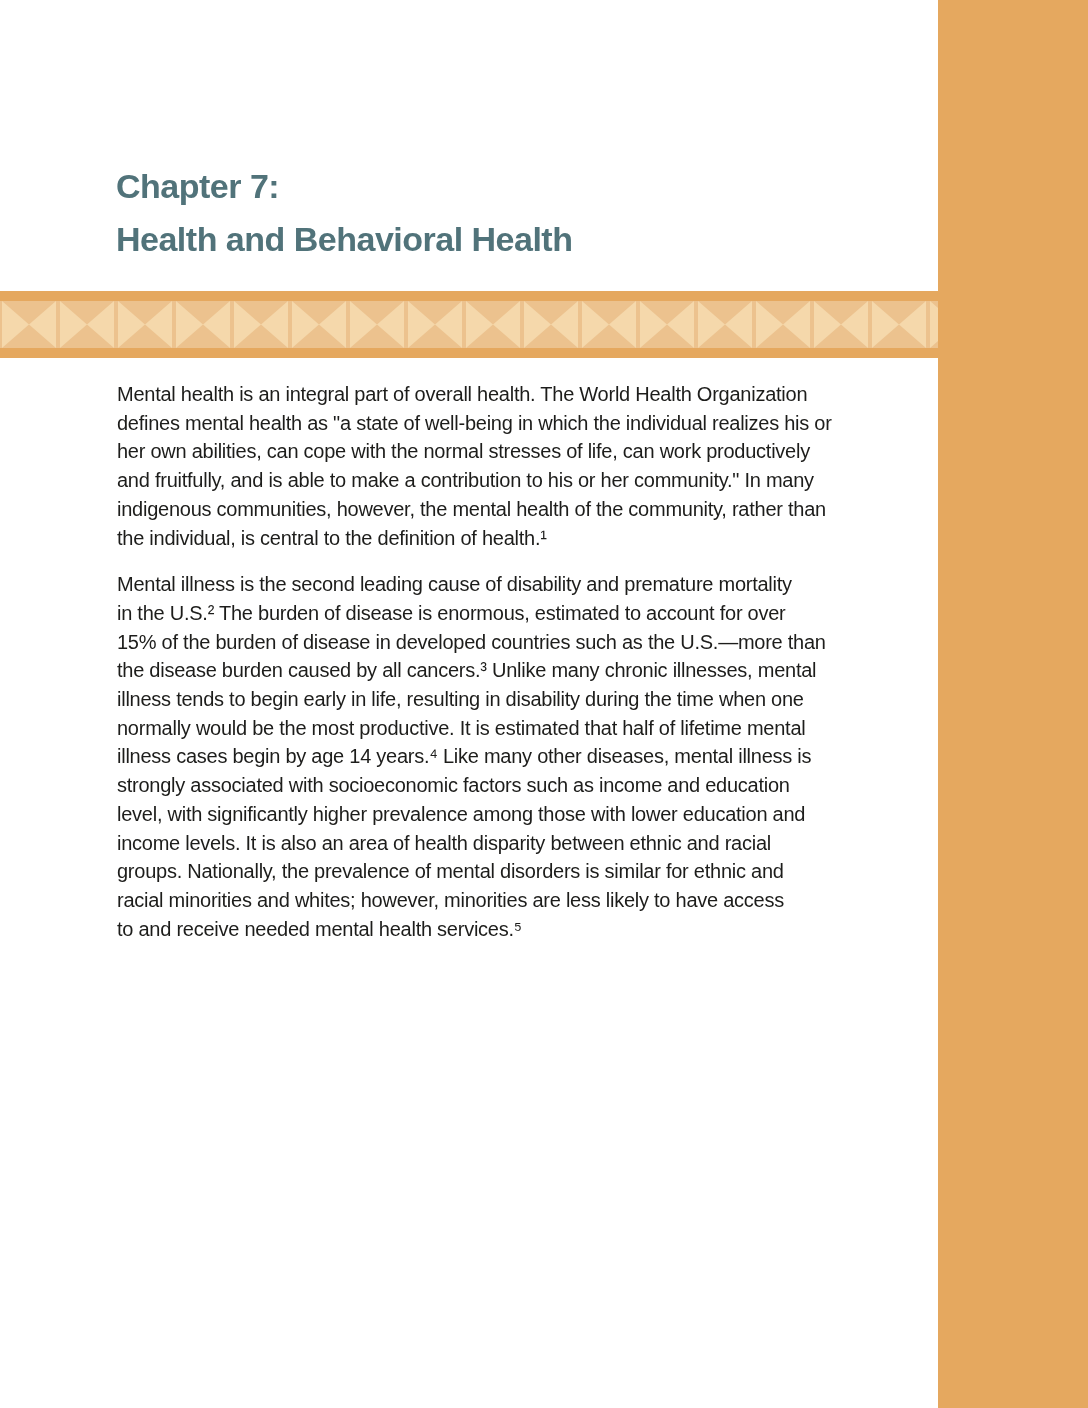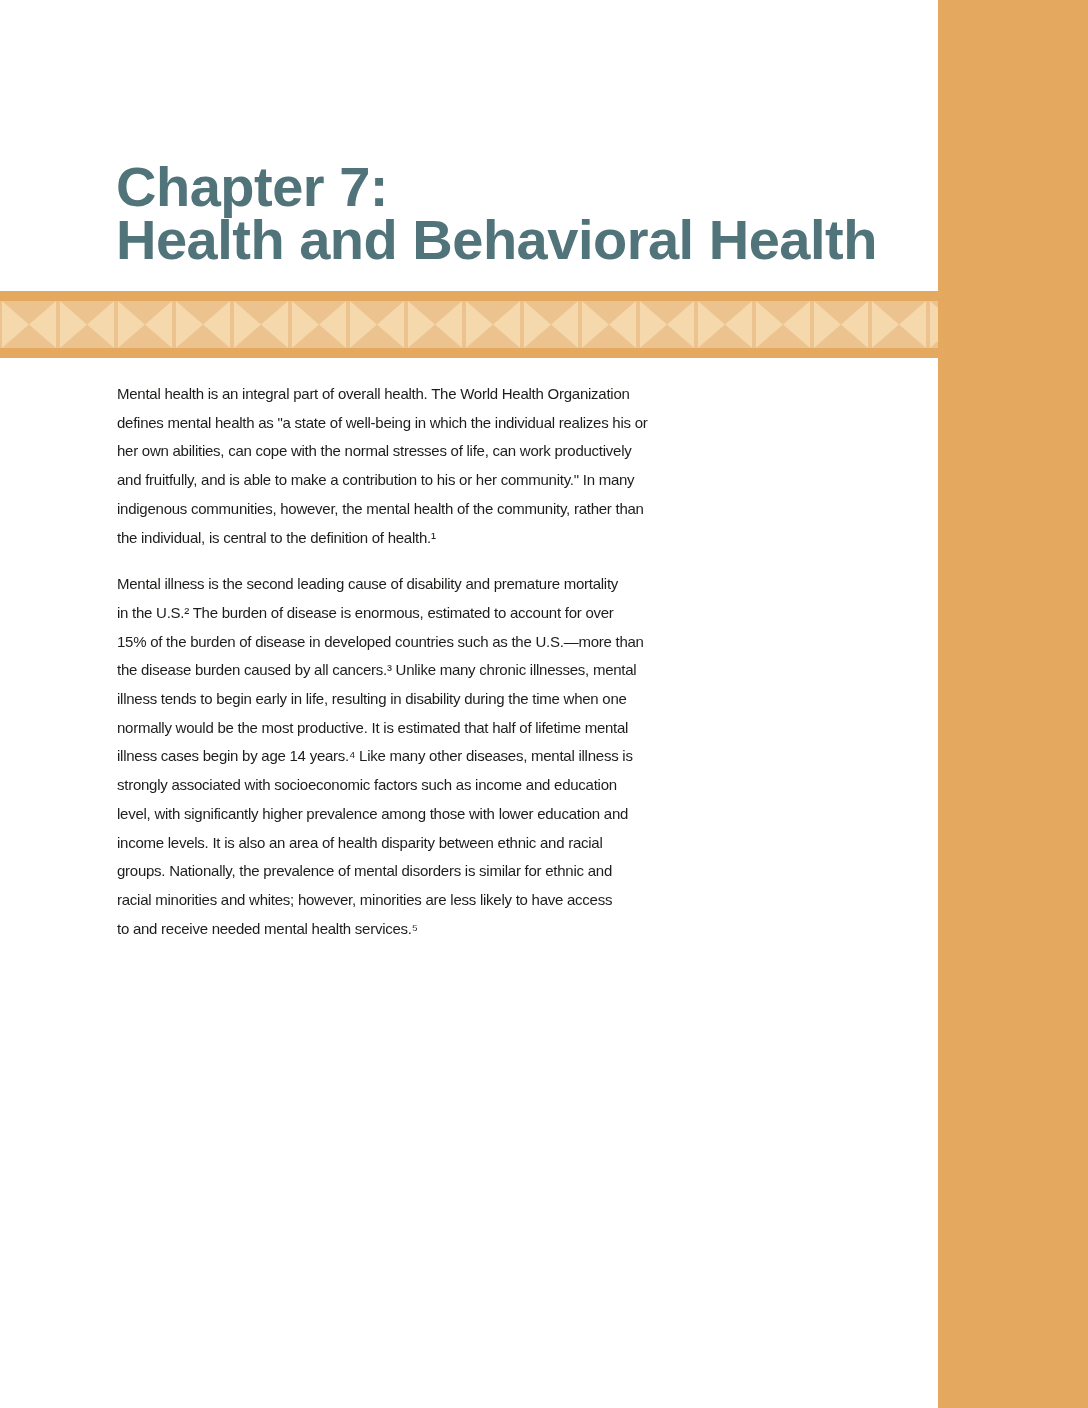--- a/index.html
+++ b/index.html
@@ -22,21 +22,21 @@
     right: 0;
     width: 150px;
     height: 1408px;
     background: var(--band-orange, #e5a85f);
   }
   .chapter-title {
     position: absolute;
     left: 116px;
     top: 160px;
     color: var(--title-color, #51737a);
-    font-size: 56px;
+    font-size: 34px;
     font-weight: bold;
     line-height: 53px;
     letter-spacing: -0.5px;
   }
   .deco-band {
     position: absolute;
     left: 0;
     top: 291px;
     width: 938px;
     height: 67px;
@@ -52,21 +52,21 @@
     line-height: 0;
   }
   .content {
     position: absolute;
     left: 117px;
     top: 380px;
     width: 780px;
     color: var(--body-color, #1d1d1b);
   }
   .body-paragraph {
-    font-size: 15px;
+    font-size: 20px;
     line-height: 28.7px;
     letter-spacing: -0.25px;
     white-space: pre;
   }
   .body-paragraph + .body-paragraph {
     margin-top: 18px;
   }
 </style>
 </head>
 <body>

